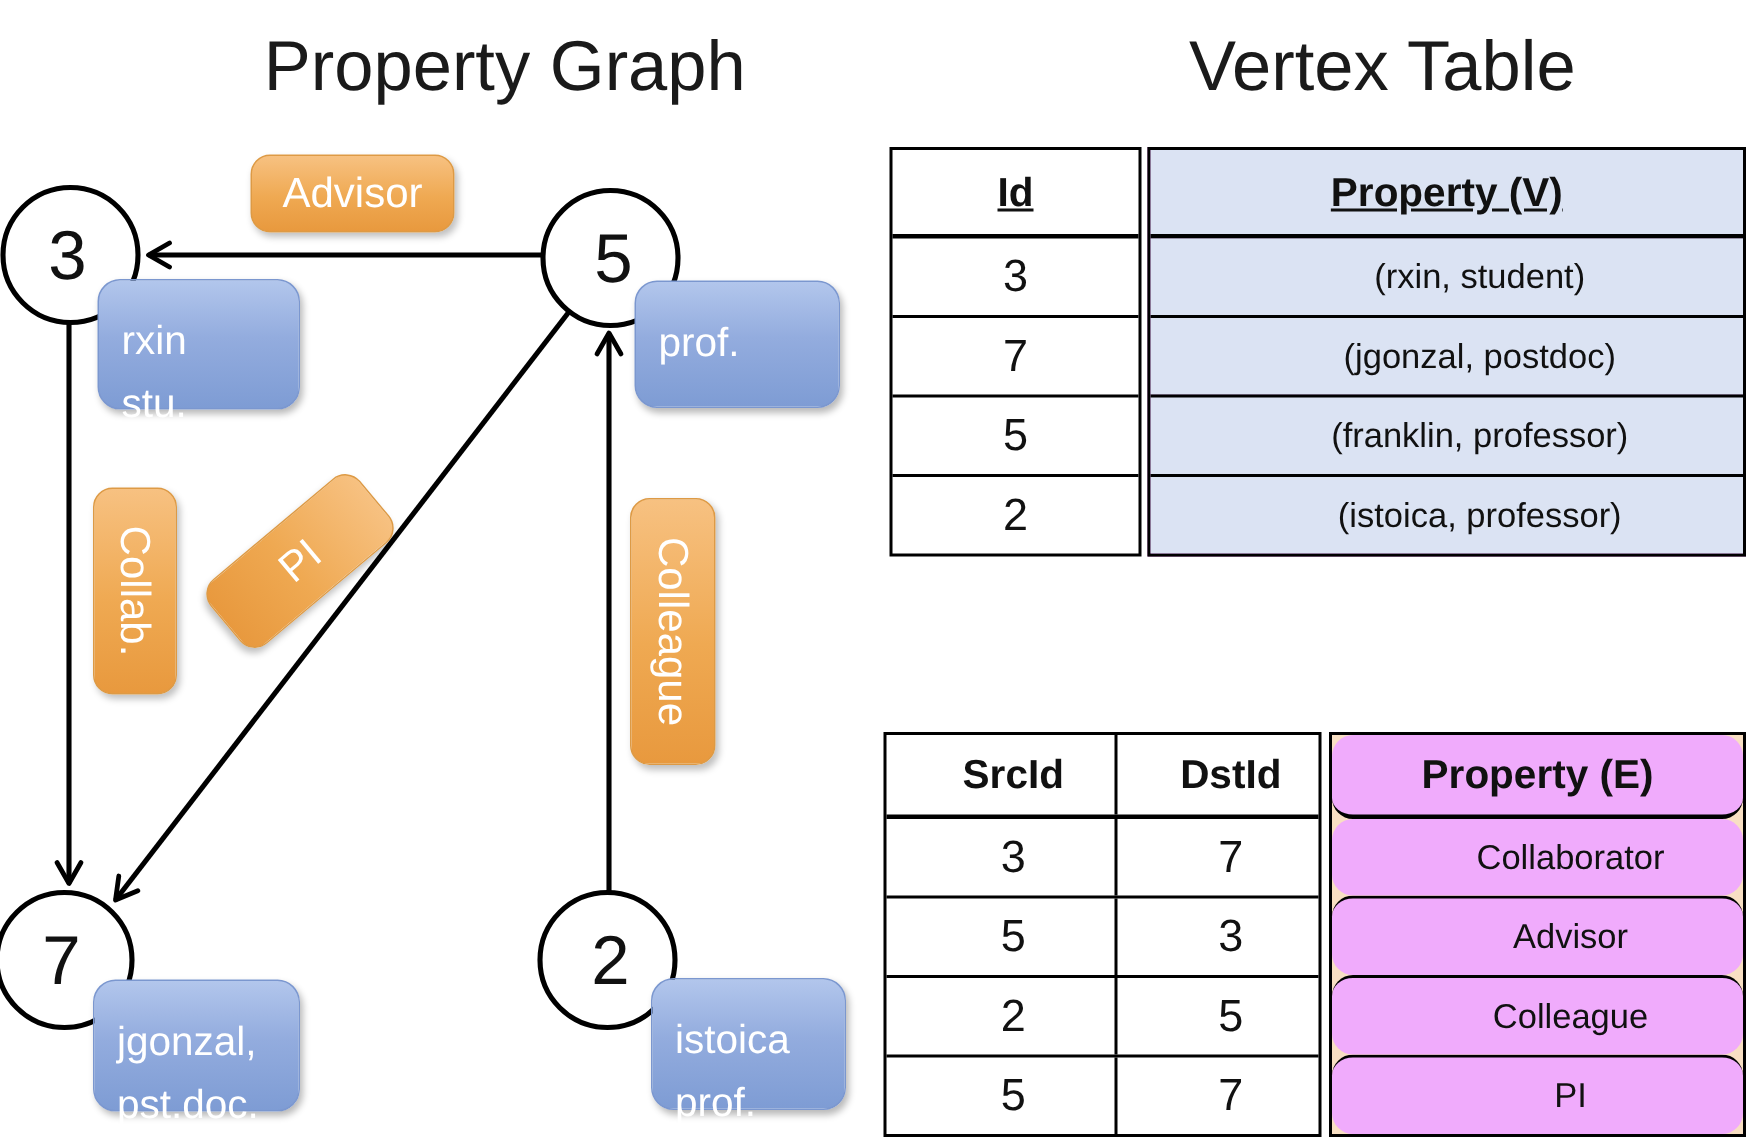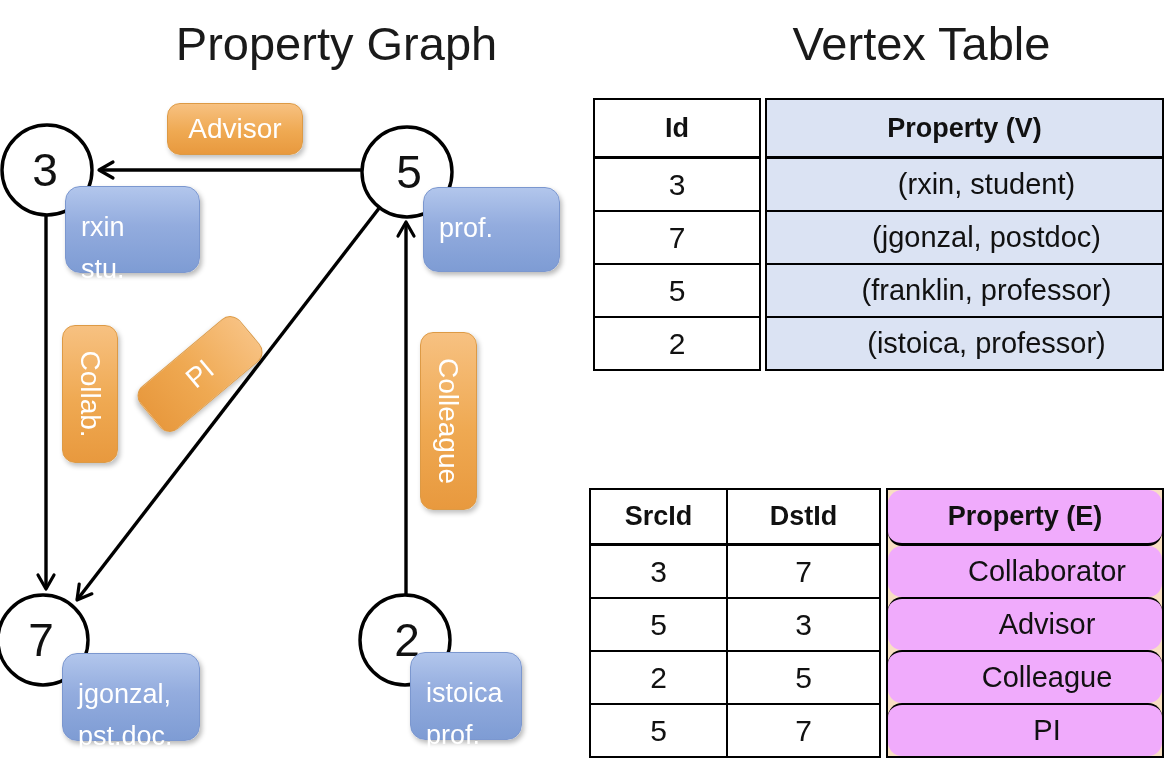--- a/index.html
+++ b/index.html
@@ -18,21 +18,21 @@
   
   .vbox {
     position:absolute; border-radius:15px; box-sizing:border-box;
     background:linear-gradient(180deg,#b2c6ec 0%, #93acde 45%, #7e9cd4 100%);
     border:1.5px solid #7b97cf; box-shadow:2px 3px 5px rgba(0,0,0,0.28);
     color:#fff; font-size:27px; line-height:1.55; padding:20px 6px 4px 15px;
   }
   #vbox-rxin     { left:65px;  top:186px; width:135px; height:87px; }
   #vbox-franklin { left:423px; top:187px; width:137px; height:85px; }
   #vbox-jgonzal  { left:62px;  top:653px; width:138px; height:88px; }
-  #vbox-istoica  { left:410px; top:652px; width:112px; height:88px; }
+  #vbox-istoica  { left:434px; top:652px; width:130px; height:88px; }
   .vbox div { white-space:nowrap; }
 
   
   .elabel {
     position:absolute; border-radius:13px; box-sizing:border-box;
     background:linear-gradient(180deg,#f7c181 0%, #efa952 55%, #e8993e 100%);
     border:1px solid #dd9a45; box-shadow:2px 3px 5px rgba(0,0,0,0.25);
     color:#fff; font-size:28px; display:flex; align-items:center; justify-content:center;
   }
   #elabel-advisor  { left:167px; top:103px; width:136px; height:52px; }
@@ -46,35 +46,35 @@
   .tablegroup { position:absolute; display:flex; }
   #vertex-table { left:593px; top:98px;  width:571px; }
   #edge-table   { left:589px; top:488px; width:575px; }
   .tbox { border:2.5px solid #000; display:flex; flex-direction:column; box-sizing:border-box; background:#fff; }
   .trow { display:flex; align-items:center; justify-content:center; text-align:center; }
   .thead { font-weight:bold; font-size:27px; }
   .thead { border-bottom:3px solid #000; }
   .trow + .trow { border-top:2px solid #000; }
   .thead + .trow { border-top:none; }
   .num { font-size:30px; }
-  .val { font-size:29px;padding-left:44px; }
+  .val { font-size:23px;padding-left:44px; }
 
-  #vertex-table .thead { height:56px; }
+  #vertex-table .thead { height:56px;text-decoration:underline; }
   #vertex-table .trow:not(.thead) { height:51px; }
   #vertex-id-box   { width:168px; margin-right:4px; }
   #vertex-prop-box { flex:1; background:#701a75; }
   #vertex-prop-box .trow { background:#dbe3f3; }
 
   #edge-table .thead { height:53px; }
   #edge-table .trow:not(.thead) { height:51px; }
   #edge-ids-box  { width:292px; margin-right:5px; }
   #edge-prop-box { flex:1; background:#f8dfc3; }
   #edge-prop-box .trow { background:#f0abfc;border-radius:14px; }
   .splitrow { display:flex; align-items:stretch; justify-content:flex-start; padding:0; }
-  .splitrow .cell { display:flex; align-items:center; justify-content:center; }
+  .splitrow .cell { display:flex; align-items:center; justify-content:center;padding-left:17px; }
   .splitrow .src { width:135px; border-right:2px solid #000; }
   .splitrow .dst { flex:1; }
 </style>
 </head>
 <body>
 
 <div id="slide">
 
   <div id="graph-title" class="title">Property Graph</div>
   <div id="vertex-title" class="title">Vertex Table</div>

